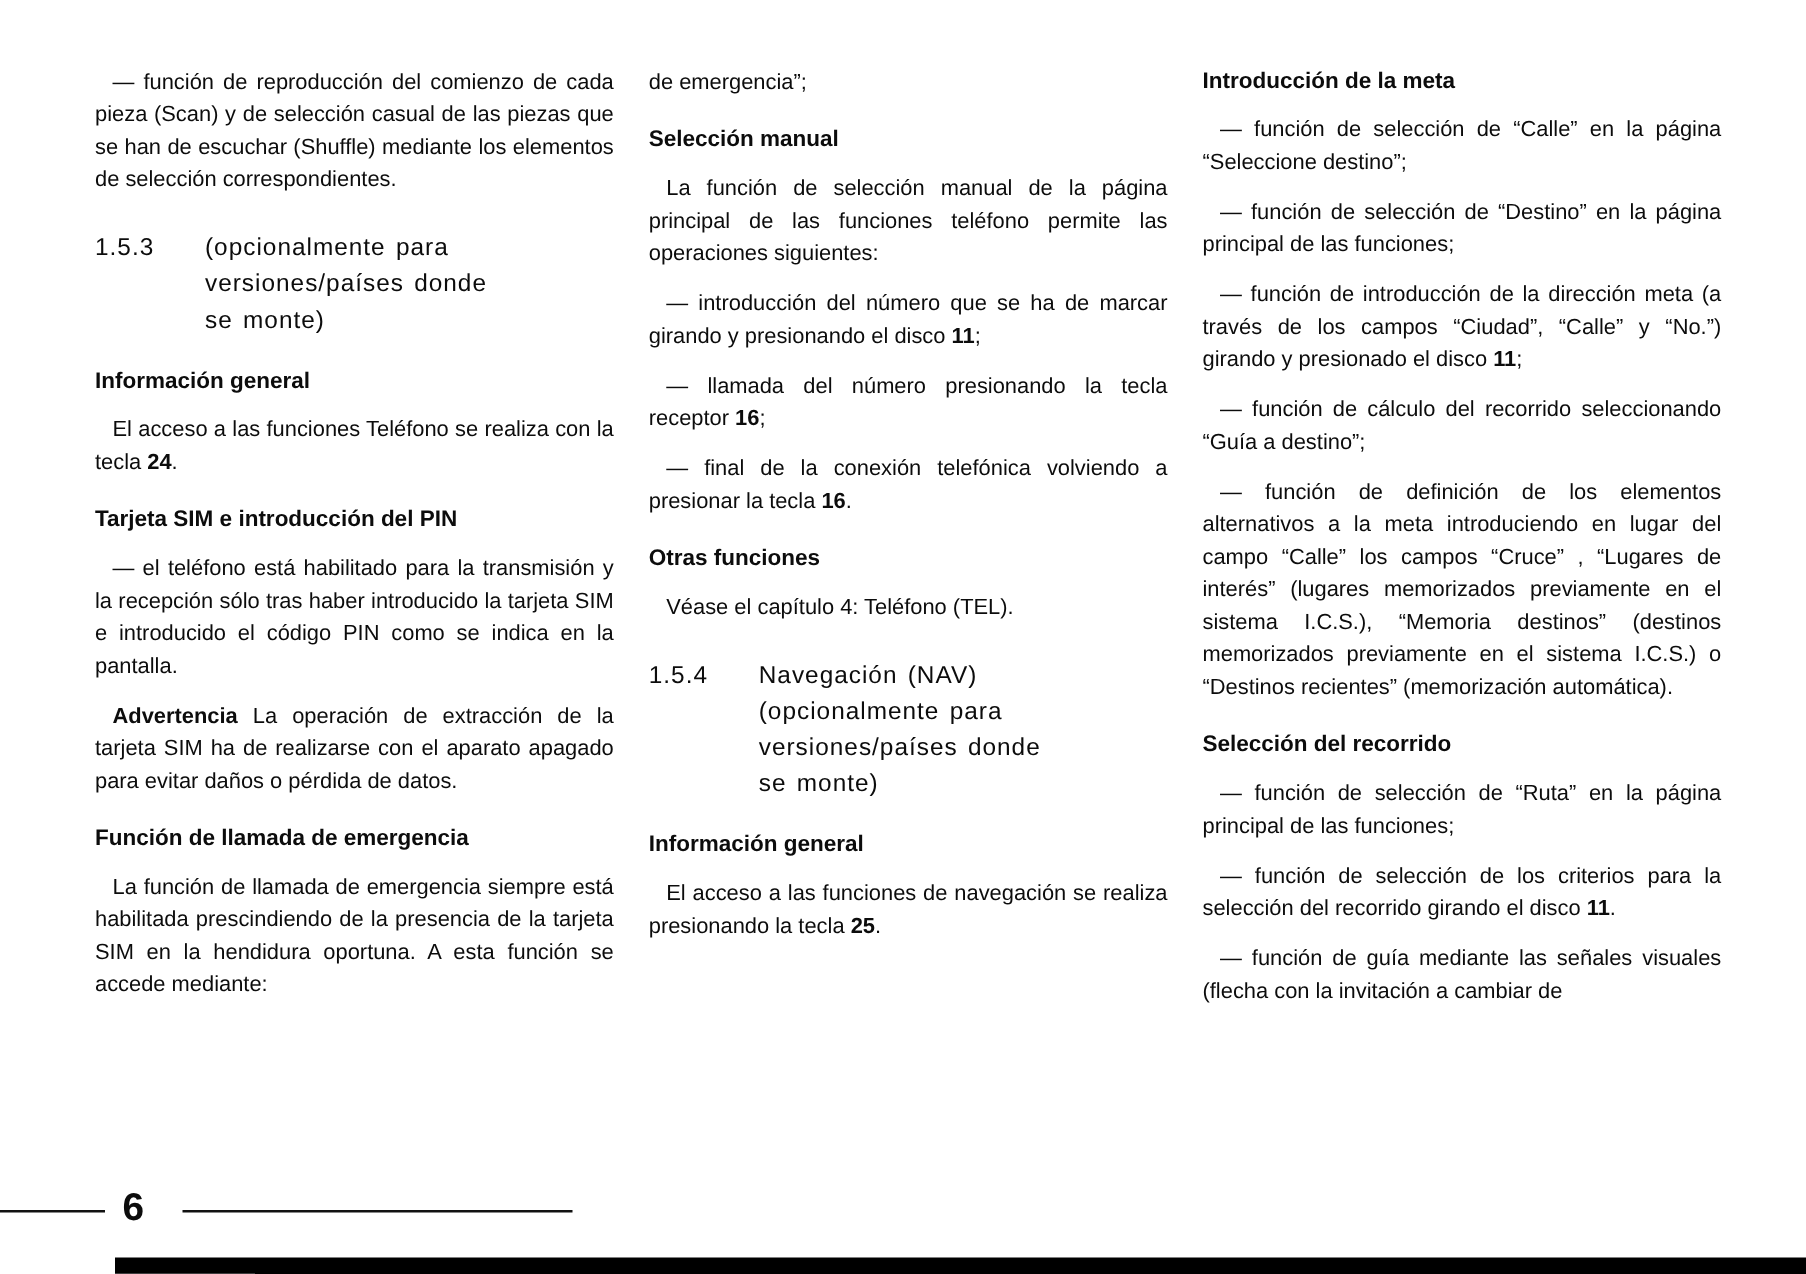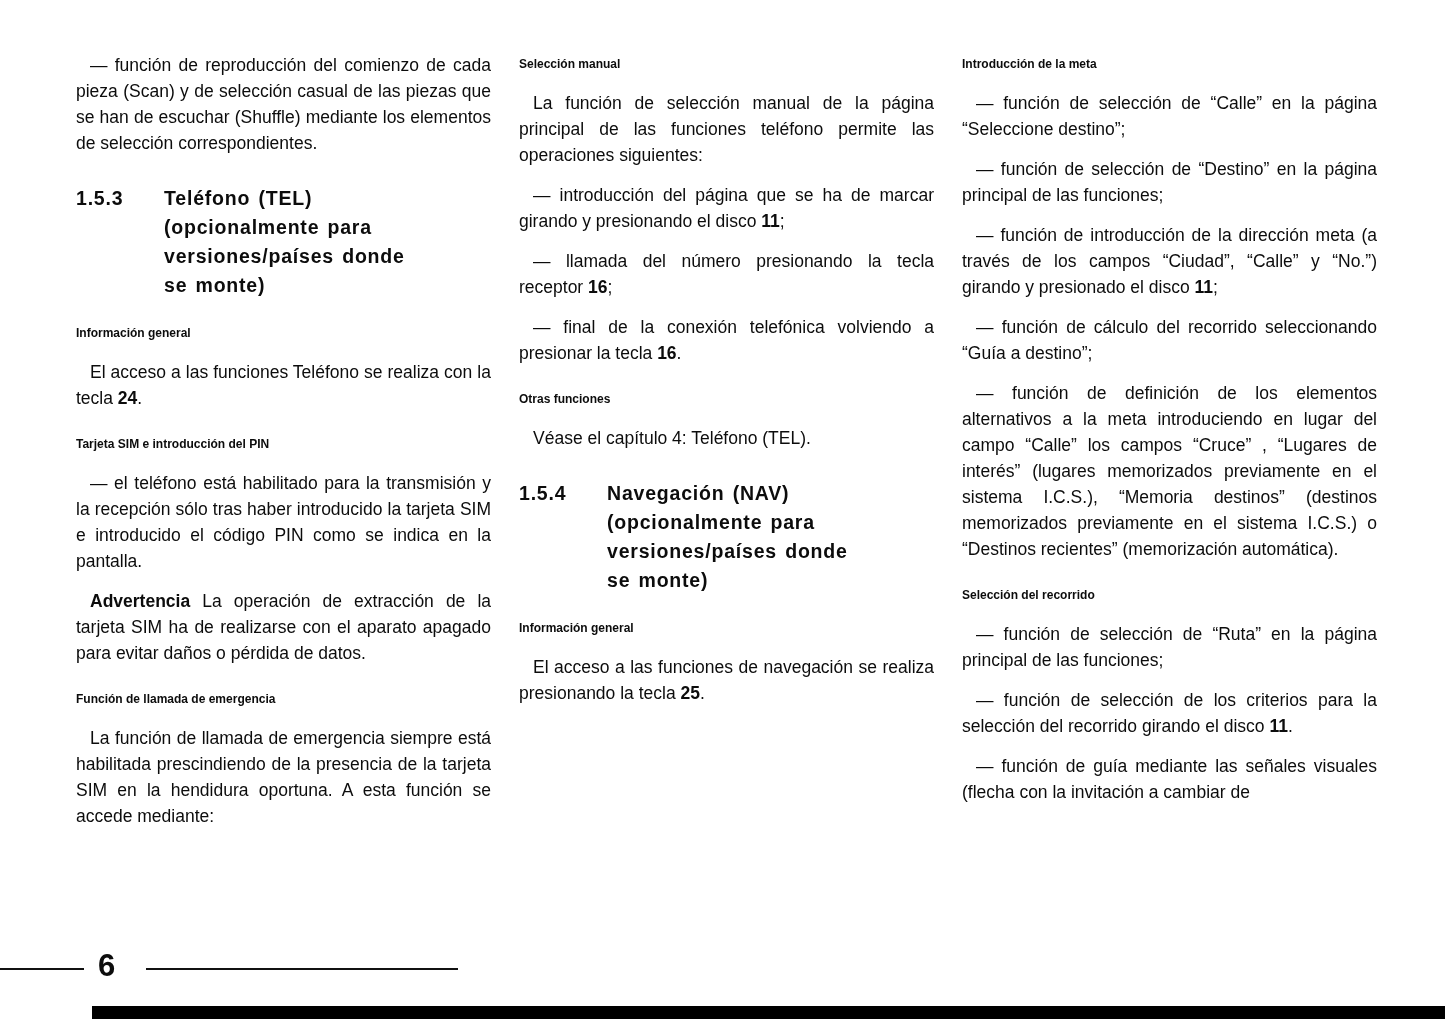--- a/index.html
+++ b/index.html
@@ -39,29 +39,29 @@
     font-size: 17.5px;
     line-height: 26px;
     text-align: justify;
     margin: 0 0 14px 0;
   }
   .para.indent { text-indent: 14px; }
   .b { font-weight: bold; }
 
   .h2 {
     font-weight: bold;
-    font-size: 12px;
+    font-size: 18px;
     line-height: 24px;
     margin: 21px 0 14px 0;
   }
 
   .section {
     display: flex;
     margin: 28px 0 18px 0;
-    font-weight: bold;
+    font-weight: normal;
     font-size: 19.5px;
     line-height: 29px;
     letter-spacing: 0.8px;
     word-spacing: 2px;
   }
   .section-num {
     width: 88px;
     flex: none;
   }
   .section-lines { flex: 1; }
@@ -109,38 +109,38 @@
 </head>
 <body>
 
 <div class="page">
   <div class="columns">
     <div class="col">
         <p class="para indent"><span>— función de reproducción del comienzo de cada pieza (Scan) y de selección casual de las piezas que se han de escuchar (Shuffle) mediante los elementos de selección correspondientes.</span></p>
         <div class="section">
           <span class="section-num">1.5.3</span>
           <span class="section-lines">
-            <span class="section-line">Teléfono (TEL)</span>
             <span class="section-line">(opcionalmente para</span>
             <span class="section-line">versiones/países donde</span>
             <span class="section-line">se monte)</span>
           </span>
         </div>
         <div class="h2">Información general</div>
         <p class="para indent"><span>El acceso a las funciones Teléfono se realiza con la tecla </span><span class="b">24</span><span>.</span></p>
         <div class="h2">Tarjeta SIM e introducción del PIN</div>
         <p class="para indent"><span>— el teléfono está habilitado para la transmisión y la recepción sólo tras haber introducido la tarjeta SIM e introducido el código PIN como se indica en la pantalla.</span></p>
         <p class="para indent"><span class="b">Advertencia</span><span> La operación de extracción de la tarjeta SIM ha de realizarse con el aparato apagado para evitar daños o pérdida de datos.</span></p>
         <div class="h2">Función de llamada de emergencia</div>
         <p class="para indent"><span>La función de llamada de emergencia siempre está habilitada prescindiendo de la presencia de la tarjeta SIM en la hendidura oportuna. A esta función se accede mediante:</span></p>
       </div>
     <div class="col">
+        <p class="para"><span>de emergencia”;</span></p>
         <div class="h2">Selección manual</div>
         <p class="para indent"><span>La función de selección manual de la página principal de las funciones teléfono permite las operaciones siguientes:</span></p>
-        <p class="para indent"><span>— introducción del página que se ha de marcar girando y presionando el disco </span><span class="b">11</span><span>;</span></p>
+        <p class="para indent"><span>— introducción del número que se ha de marcar girando y presionando el disco </span><span class="b">11</span><span>;</span></p>
         <p class="para indent"><span>— llamada del número presionando la tecla receptor </span><span class="b">16</span><span>;</span></p>
         <p class="para indent"><span>— final de la conexión telefónica volviendo a presionar la tecla </span><span class="b">16</span><span>.</span></p>
         <div class="h2">Otras funciones</div>
         <p class="para indent"><span>Véase el capítulo 4: Teléfono (TEL).</span></p>
         <div class="section">
           <span class="section-num">1.5.4</span>
           <span class="section-lines">
             <span class="section-line">Navegación (NAV)</span>
             <span class="section-line">(opcionalmente para</span>
             <span class="section-line">versiones/países donde</span>

